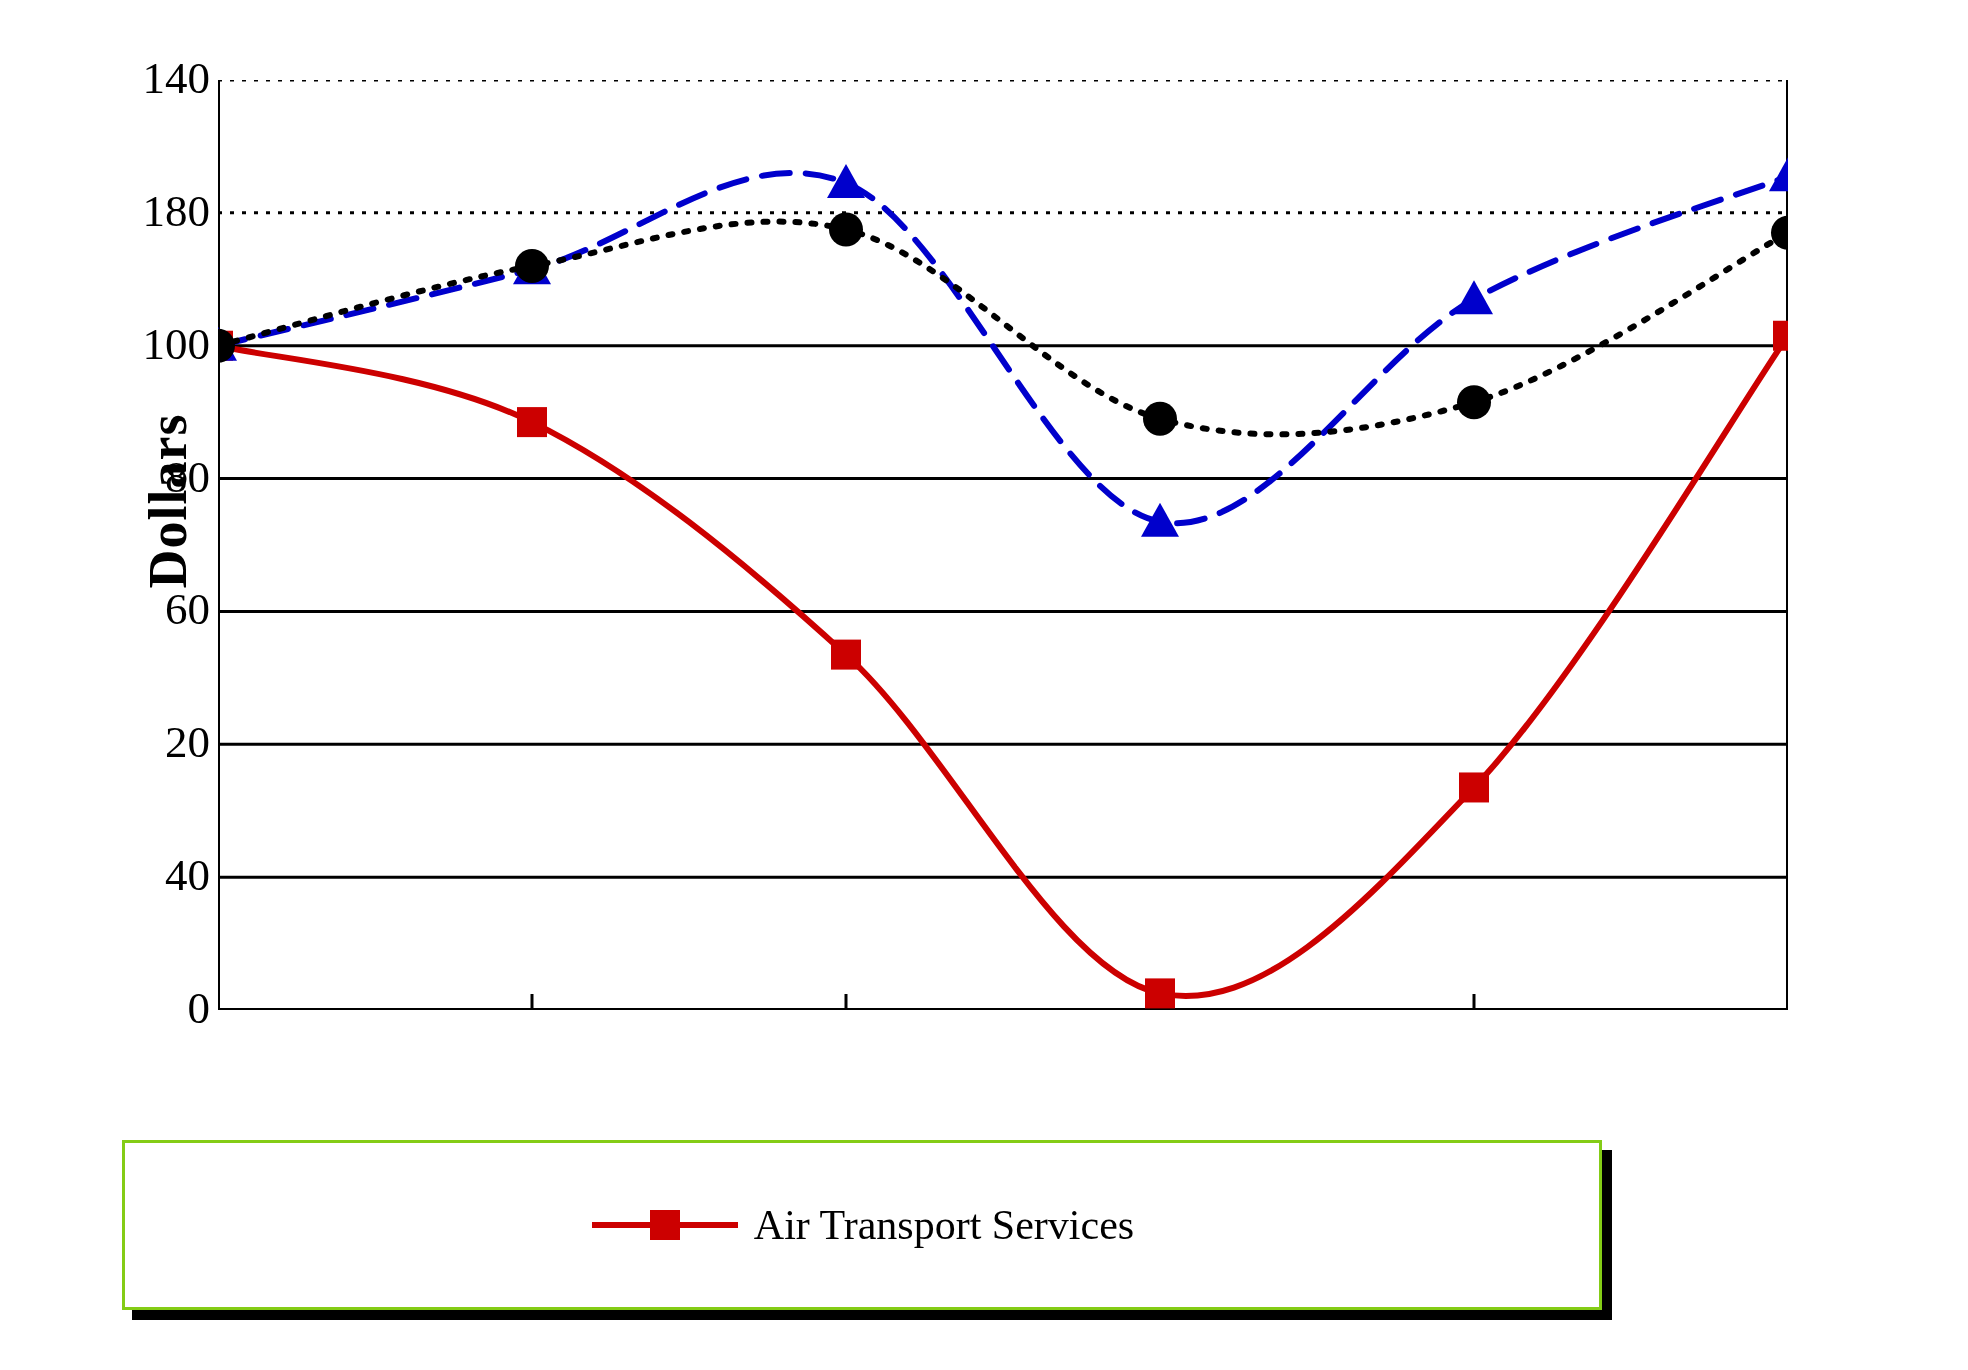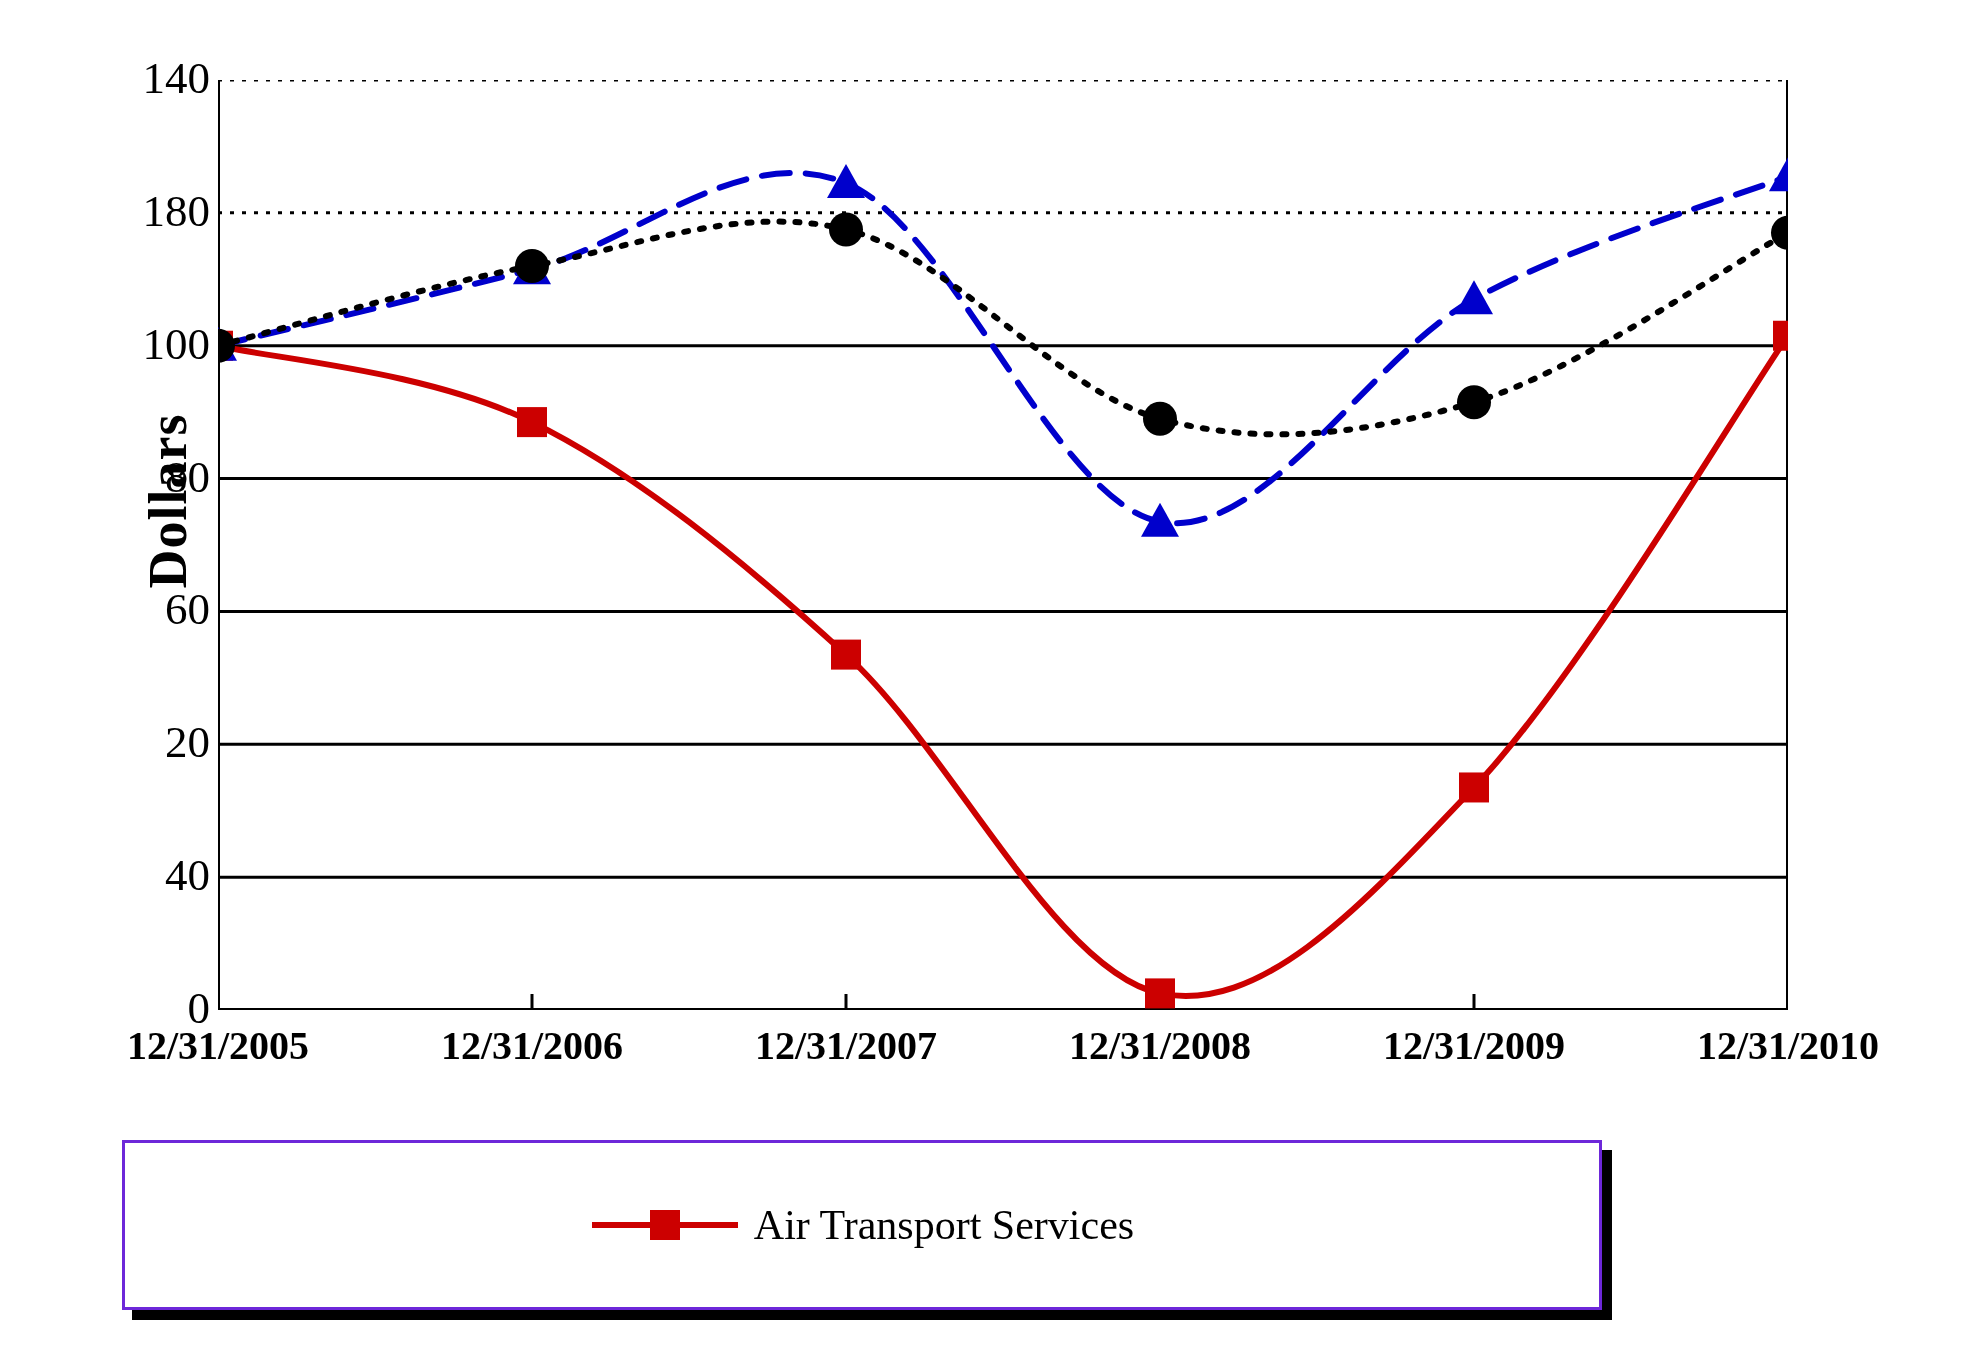--- a/index.html
+++ b/index.html
@@ -90,21 +90,21 @@
     height: 170px;
     background: #000000;
   }
   .legend-box {
     position: absolute;
     left: 122px;
     top: 1140px;
     width: 1480px;
     height: 170px;
     background: #ffffff;
-    border: 3px solid #6d28d9;
+    border: 3px solid #84cc16;
     box-sizing: border-box;
     padding-left: 16px;
   }
   .legend-items {
     position: absolute;
     left: 0;
     top: 0;
     width: 100%;
     height: 100%;
     display: flex;
@@ -181,28 +181,20 @@
         <polygon points="1570,77.32142857142856 1551,111.32142857142856 1589,111.32142857142856" fill="#0000CC"></polygon>
         <circle cx="0" cy="265.71428571428567" r="17" fill="#000000"></circle>
         <circle cx="314" cy="186" r="17" fill="#000000"></circle>
         <circle cx="628" cy="149.46428571428567" r="17" fill="#000000"></circle>
         <circle cx="942" cy="338.78571428571433" r="17" fill="#000000"></circle>
         <circle cx="1256" cy="322.17857142857144" r="17" fill="#000000"></circle>
         <circle cx="1570" cy="152.78571428571422" r="17" fill="#000000"></circle>
       </svg>
   </div>
 
-  <div class="xtick-row" id="xtick-row">
-      <div class="xtick-label" style="left: 118px;">12/31/2005</div>
-      <div class="xtick-label" style="left: 432px;">12/31/2006</div>
-      <div class="xtick-label" style="left: 746px;">12/31/2007</div>
-      <div class="xtick-label" style="left: 1060px;">12/31/2008</div>
-      <div class="xtick-label" style="left: 1374px;">12/31/2009</div>
-      <div class="xtick-label" style="left: 1688px;">12/31/2010</div>
-    </div>
 
   <div class="legend-shadow"></div>
   <div class="legend-box">
     <div class="legend-items" id="legend-items">
         <div class="legend-item">
           <svg class="legend-swatch" viewBox="0 0 150 40">
             <line x1="2" y1="20" x2="148" y2="20" stroke="#CC0000" stroke-width="6"></line>
             <rect x="60" y="5" width="30" height="30" fill="#CC0000"></rect>
           </svg>
           <span class="legend-label">Air Transport Services</span>

